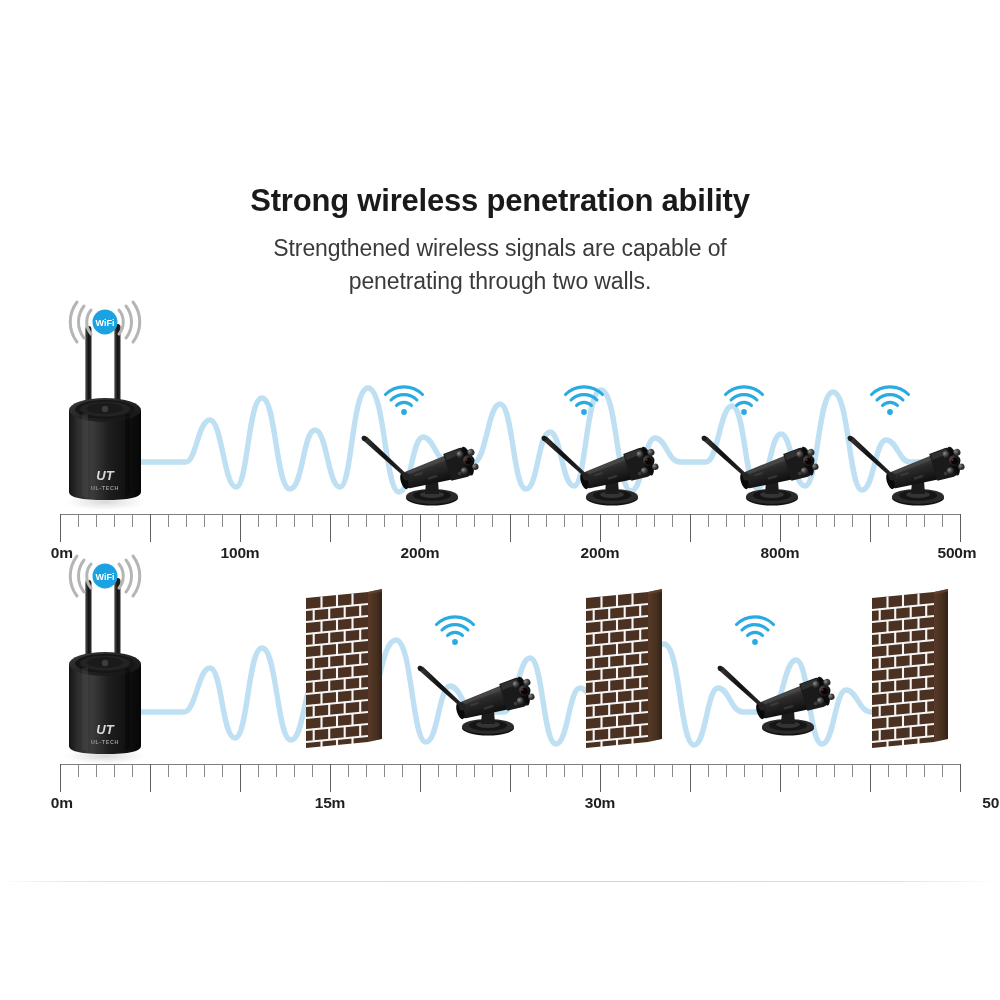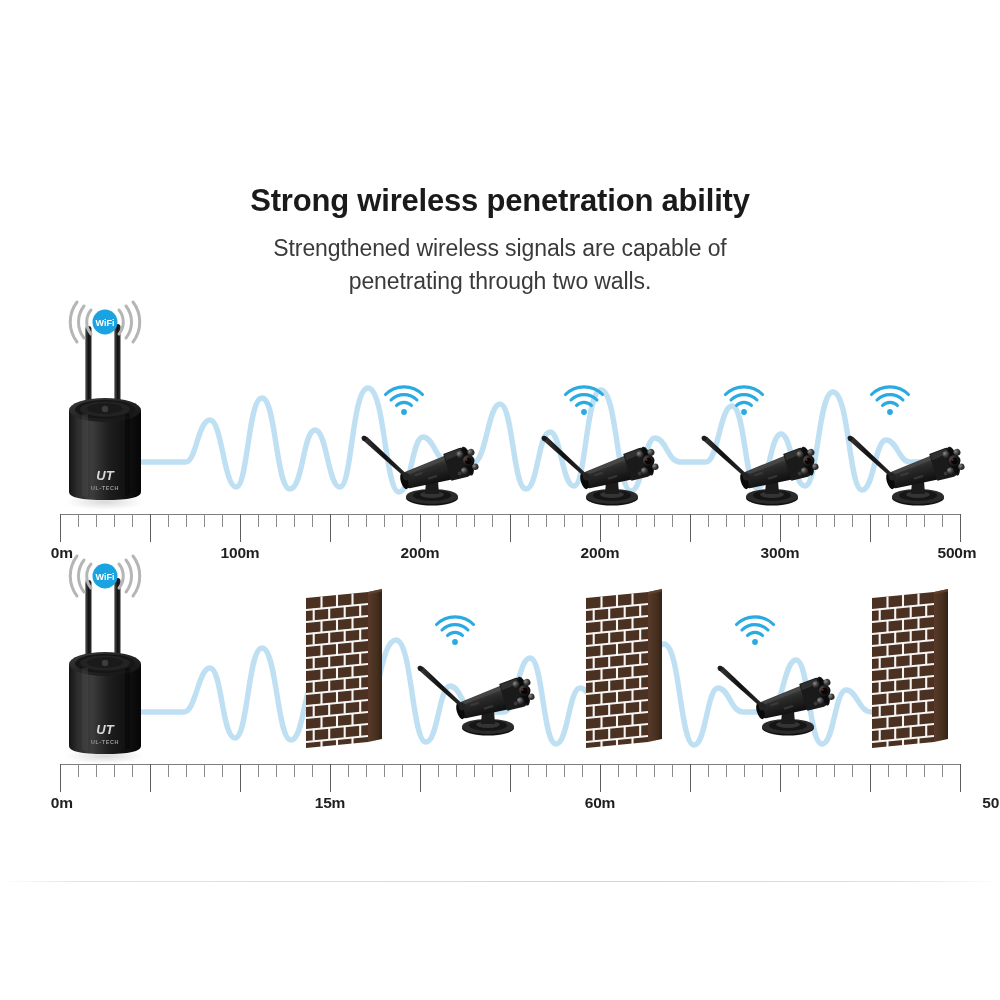--- a/index.html
+++ b/index.html
@@ -452,21 +452,21 @@
       <div class="tick major" style="left: 810px;"></div>
       <div class="tick minor" style="left: 828px;"></div>
       <div class="tick minor" style="left: 846px;"></div>
       <div class="tick minor" style="left: 864px;"></div>
       <div class="tick minor" style="left: 882px;"></div>
       <div class="tick major" style="left: 900px;"></div>
       <div class="rlabel" style="left: 0px; transform: translateX(-42%);">0m</div>
       <div class="rlabel" style="left: 180px;">100m</div>
       <div class="rlabel" style="left: 360px; text-align: right;">200m</div>
       <div class="rlabel" style="left: 540px;">200m</div>
-      <div class="rlabel" style="left: 720px;">300m</div>
+      <div class="rlabel" style="left: 720px;">800m</div>
       <div class="rlabel" style="left: 900px; transform: translateX(-58%);">500m</div>
     </div>
 
   <div class="ruler" id="ruler2" style="left:60px;top:764px;width:900px;">
       <div class="axis"></div>
       <div class="tick major" style="left: 0px;"></div>
       <div class="tick minor" style="left: 18px;"></div>
       <div class="tick minor" style="left: 36px;"></div>
       <div class="tick minor" style="left: 54px;"></div>
       <div class="tick minor" style="left: 72px;"></div>
@@ -511,19 +511,19 @@
       <div class="tick minor" style="left: 774px;"></div>
       <div class="tick minor" style="left: 792px;"></div>
       <div class="tick major" style="left: 810px;"></div>
       <div class="tick minor" style="left: 828px;"></div>
       <div class="tick minor" style="left: 846px;"></div>
       <div class="tick minor" style="left: 864px;"></div>
       <div class="tick minor" style="left: 882px;"></div>
       <div class="tick major" style="left: 900px;"></div>
       <div class="rlabel" style="left: 0px; transform: translateX(-42%);">0m</div>
       <div class="rlabel" style="left: 270px;">15m</div>
-      <div class="rlabel" style="left: 540px;">60m</div>
+      <div class="rlabel" style="left: 540px;">30m</div>
       <div class="rlabel" style="left: 940px; transform: translateX(-58%);">50m</div>
     </div>
 
   <div class="divider"></div>
 
 </div>
 
 </body></html>

